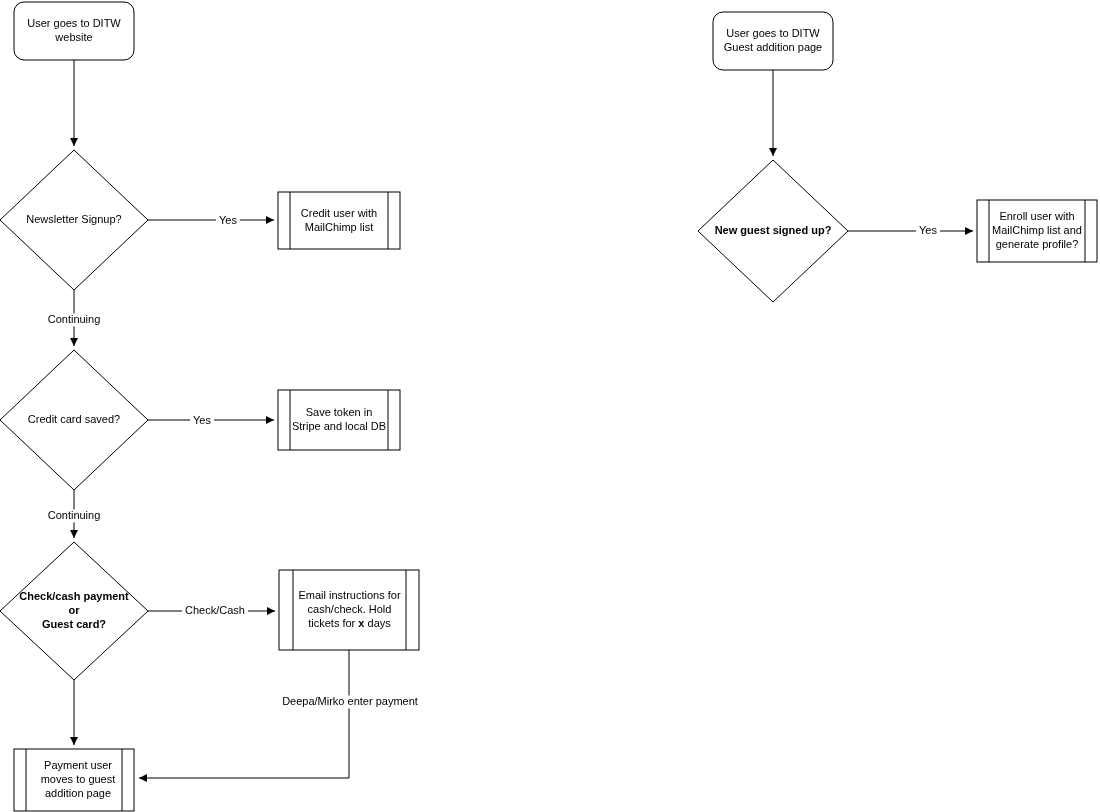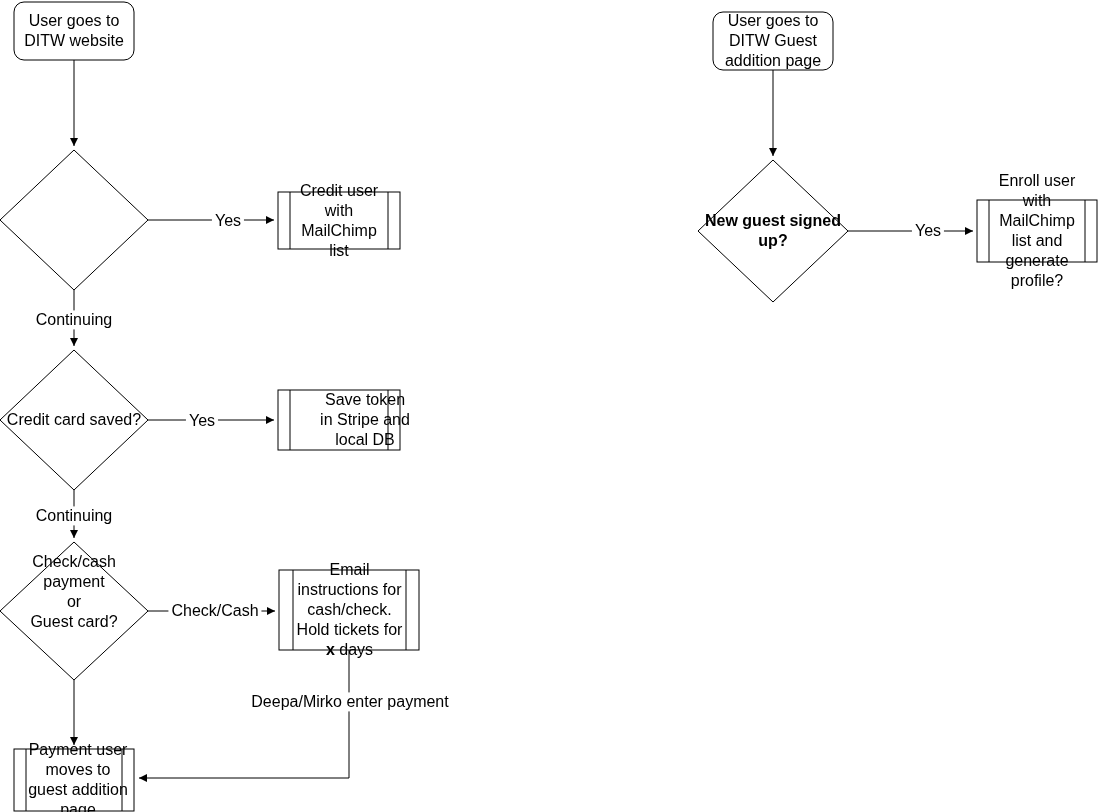--- a/index.html
+++ b/index.html
@@ -6,21 +6,21 @@
     margin: 0;
     padding: 0;
     background: #ffffff;
   }
   #canvas {
     position: relative;
     width: 1100px;
     height: 812px;
     background: #ffffff;
     font-family: "Liberation Sans", sans-serif;
-    font-size: 16px;
+    font-size: 11px;
     color: #000000;
     overflow: hidden;
   }
   #flow-svg {
     position: absolute;
     left: 0;
     top: 0;
     width: 1100px;
     height: 812px;
   }
@@ -109,28 +109,29 @@
     <polygon class="shape" points="773,160 848,231 773,302 698,231"></polygon>
     <g>
       <rect class="shape" x="977" y="200" width="120" height="62"></rect>
       <line class="innerline" x1="989" y1="200" x2="989" y2="262"></line>
       <line class="innerline" x1="1085" y1="200" x2="1085" y2="262"></line>
     </g>
   </svg>
 
   <div class="node-label" style="left:16px; top:4px; width:116px; height:54px;">User goes to DITW website</div>
 
+  <div class="node-label" style="left:4px; top:160px; width:140px; height:120px;">Newsletter Signup?</div>
 
   <div class="node-label" style="left:291px; top:193px; width:96px; height:55px;">Credit user with MailChimp list</div>
 
   <div class="node-label" style="left:4px; top:360px; width:140px; height:120px;">Credit card saved?</div>
 
-  <div class="node-label" style="left:291px; top:391px; width:96px; height:58px;margin-left:26px;">Save token in Stripe and local DB</div>
+  <div class="node-label" style="left:291px; top:391px; width:96px; height:58px;">Save token in Stripe and local DB</div>
 
-  <div class="node-label" style="left:4px; top:533px; width:140px; height:118px;">
+  <div class="node-label" style="left:4px; top:552px; width:140px; height:118px;font-weight:bold;">
     <div>
       <div>Check/cash payment</div>
       <div>or</div>
       <div>Guest card?</div>
     </div>
   </div>
 
   <div class="node-label" style="left:293px; top:571px; width:113px; height:78px;">
     <div><span>Email instructions for cash/check. Hold tickets for </span><b>x</b><span> days</span></div>
   </div>

